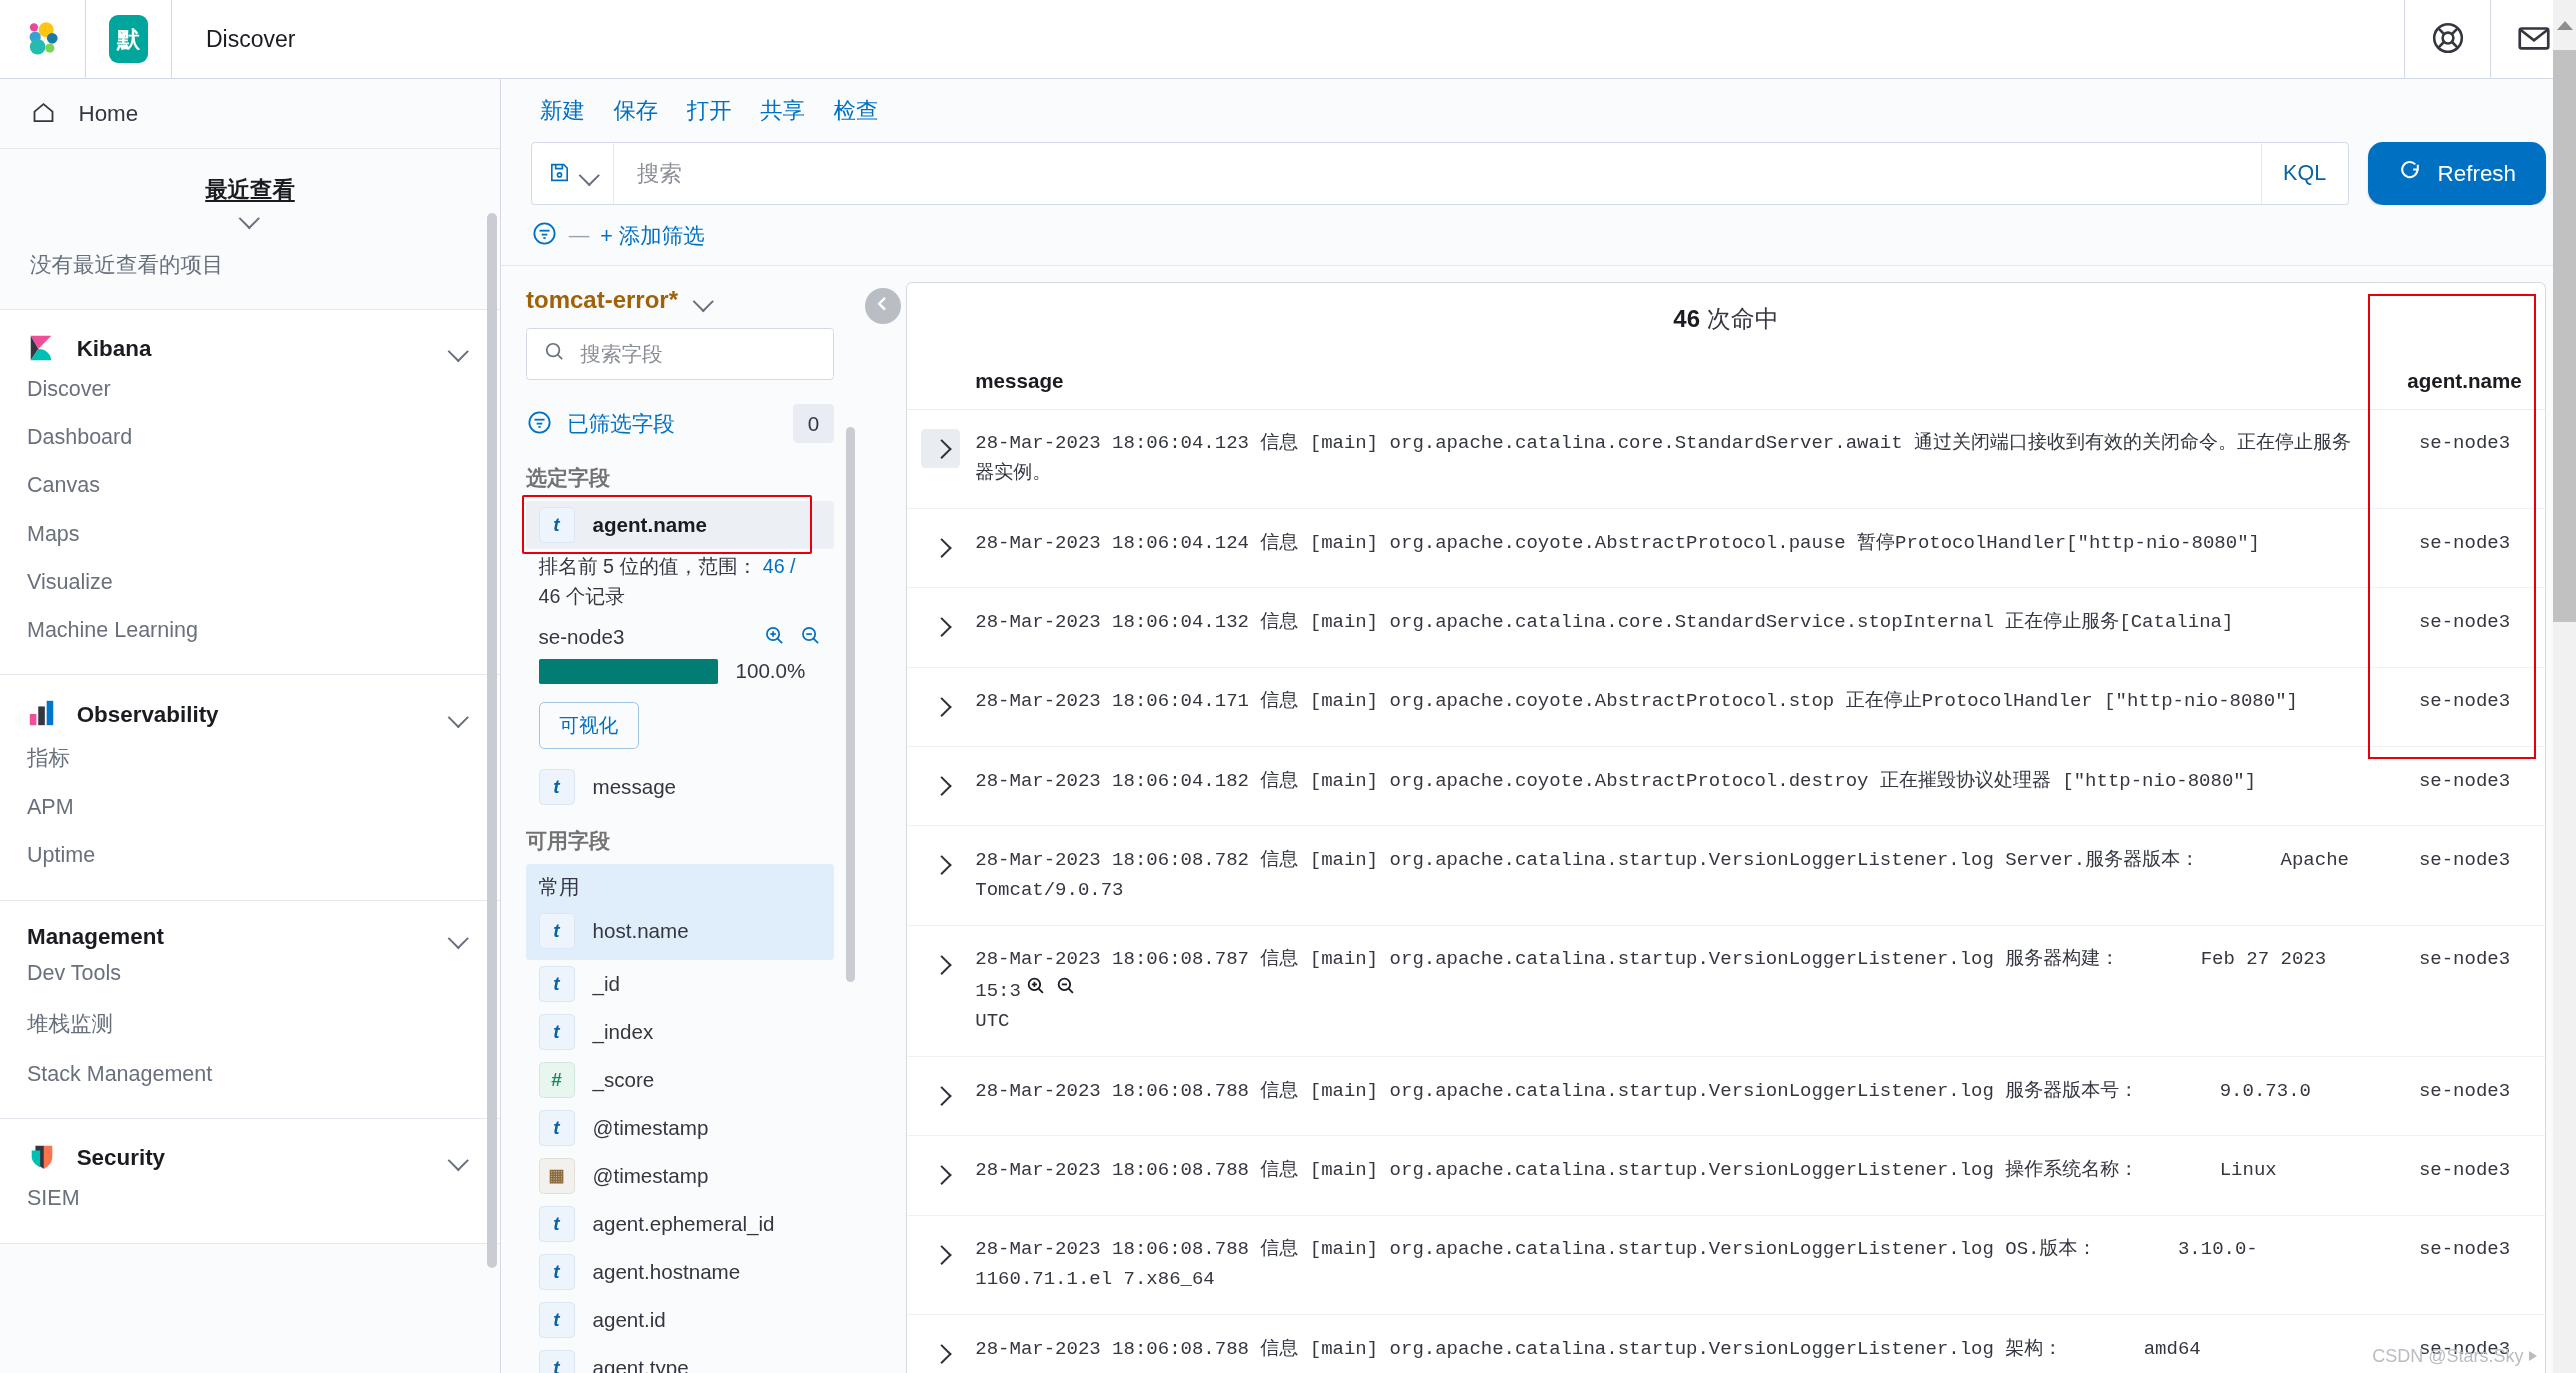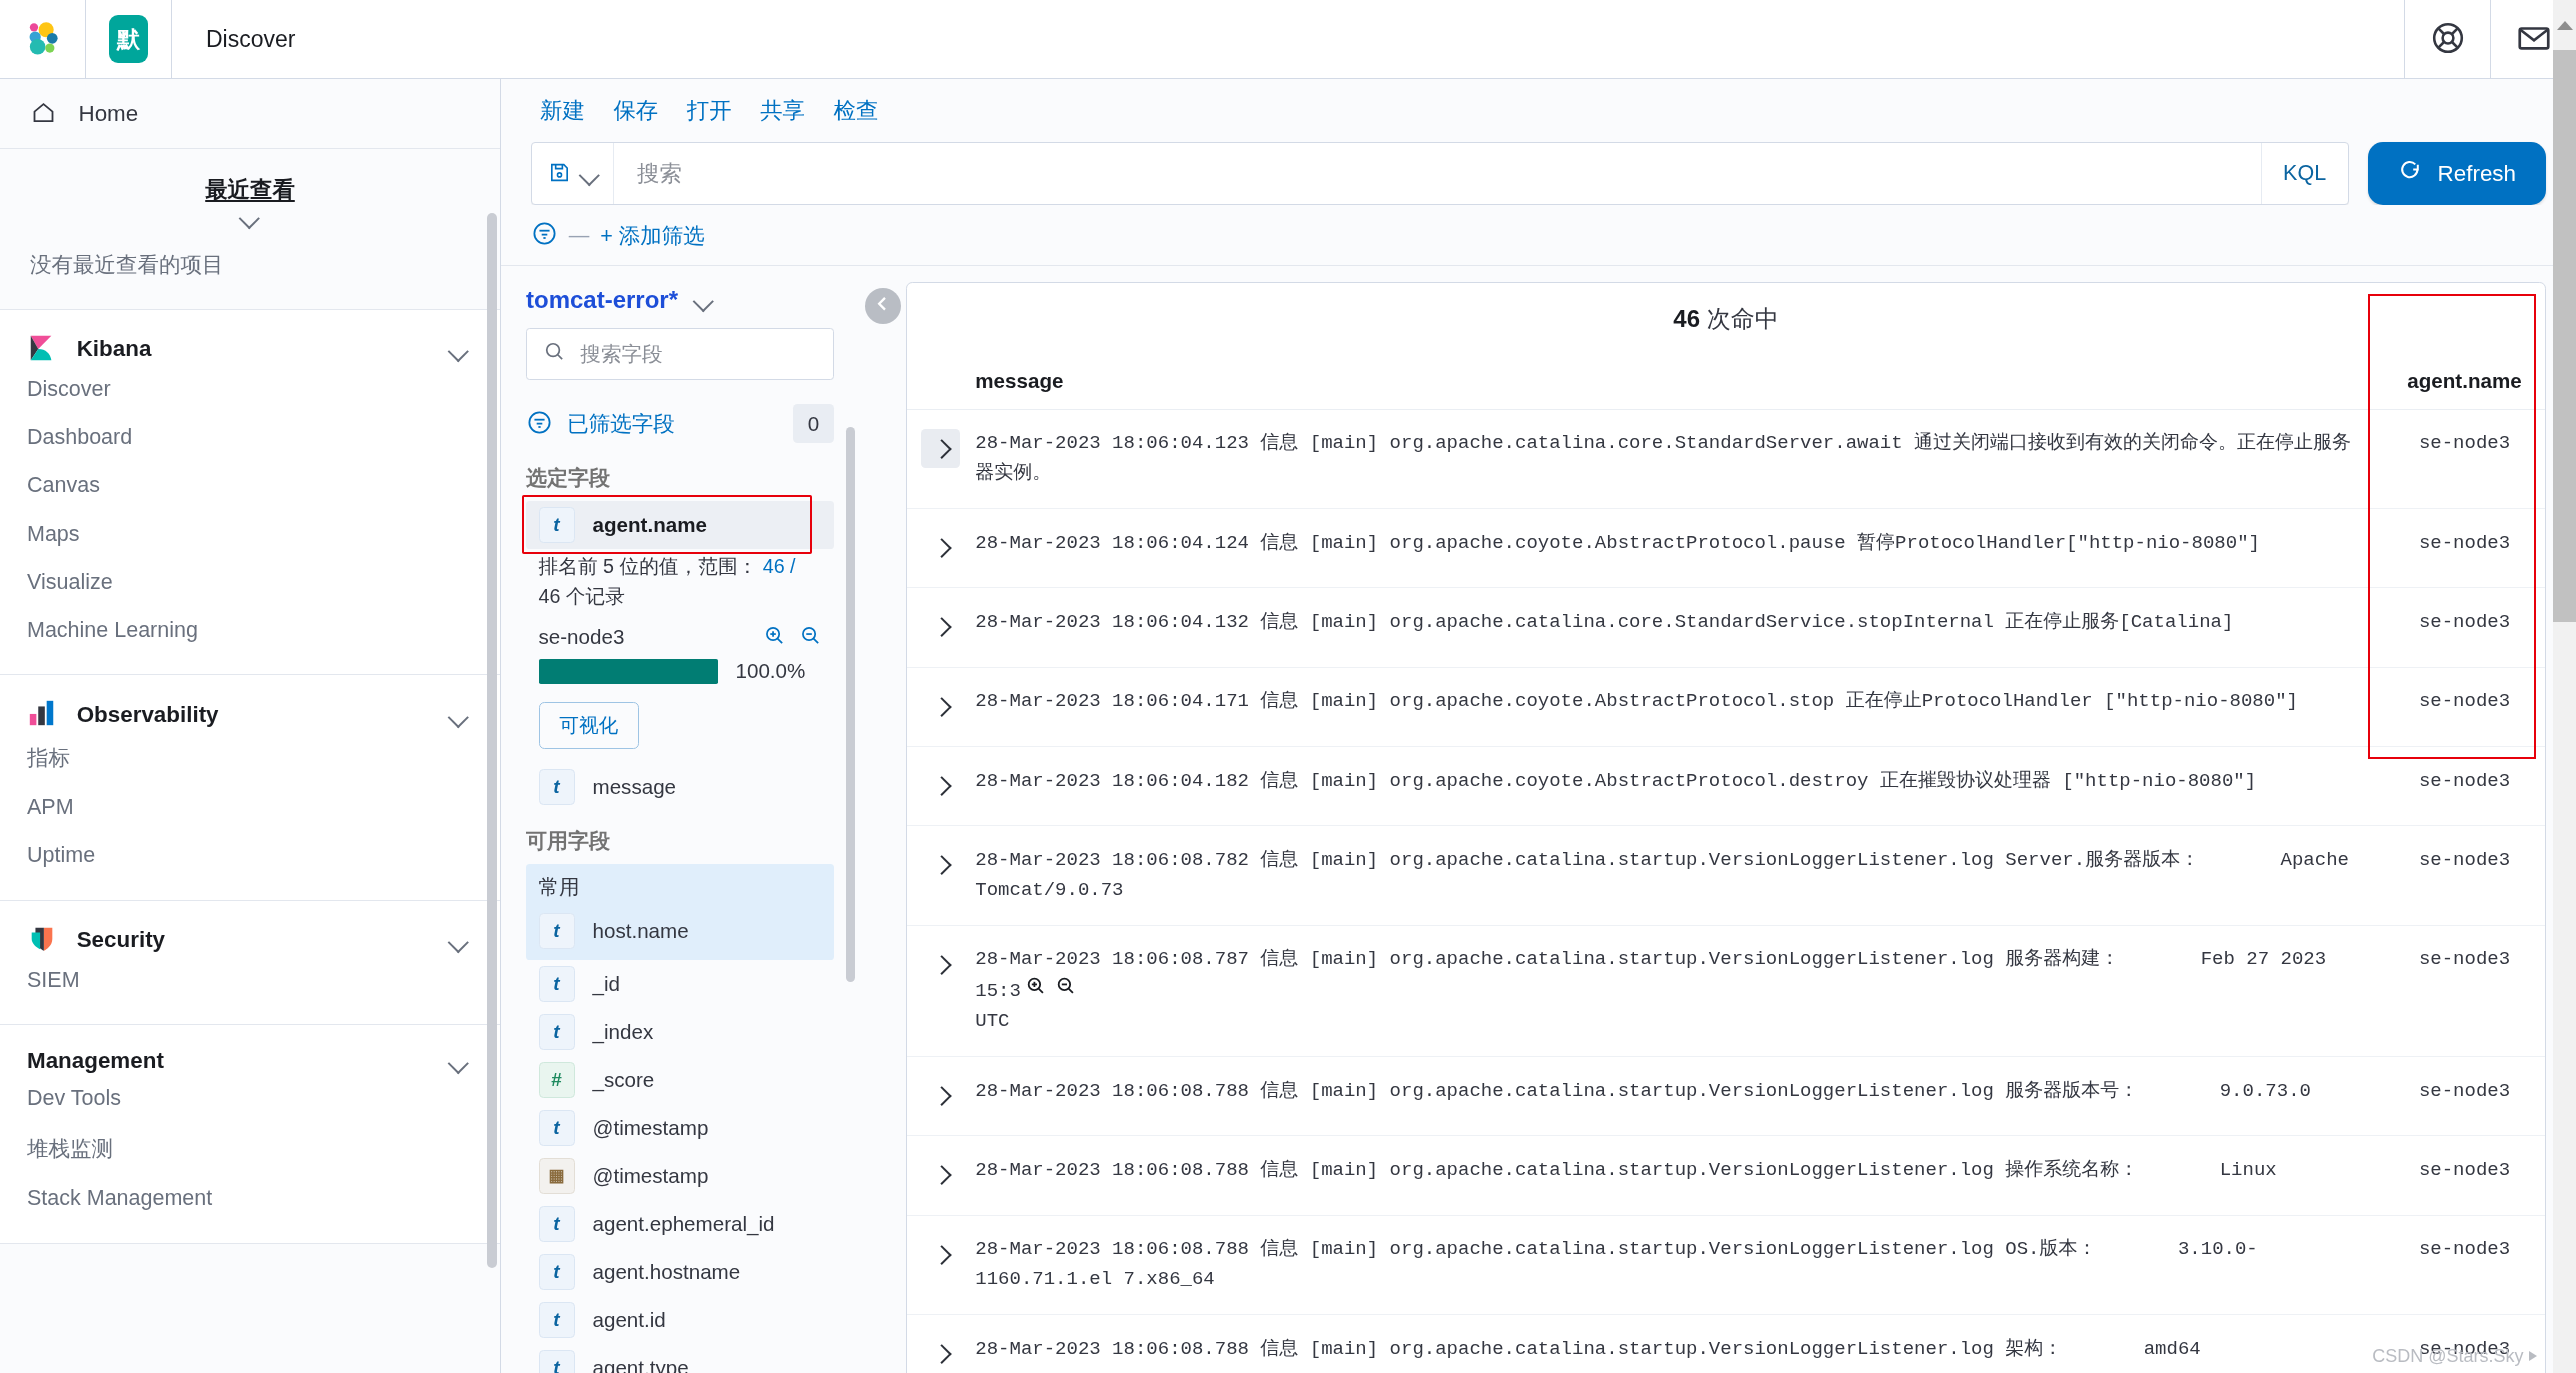--- a/index.html
+++ b/index.html
@@ -157,21 +157,21 @@
   .fields {
     width: 358px; min-width: 358px;
     padding: 19.7px 0 0 0;
     background: #fafbfd;
     position: relative;
     overflow: hidden;
   }
   .fields-inner { padding: 0 25px 0 25px; }
   .index-pattern {
     display: flex; align-items: center; gap: 14.3px;
-    font-size: 24px; font-weight: 700; color: #1d4ed8;
+    font-size: 24px; font-weight: 700; color: #a16207;
     margin-bottom: 14.3px;
   }
   .field-search {
     height: 52px; background: #fff; border: 0.9px solid #d3dae6; border-radius: 3.6px;
     display: flex; align-items: center; gap: 14.3px; padding: 0 16px;
     font-size: 20.6px; color: #8b8f97;
   }
   .filtered-row {
     display: flex; align-items: center; gap: 14.3px;
     margin-top: 19.7px; height: 48px;
@@ -402,41 +402,41 @@
           <span class="nav-group-title">Observability</span>
           <span class="chev"></span>
         </div>
         <div class="nav-item">指标</div>
         <div class="nav-item">APM</div>
         <div class="nav-item">Uptime</div>
       </div>
 
       <div class="nav-group">
         <div class="nav-group-head">
+          <span class="nav-group-title">Management</span>
+          <span class="chev"></span>
+        </div>
+        <div class="nav-item">Dev Tools</div>
+        <div class="nav-item">堆栈监测</div>
+        <div class="nav-item">Stack Management</div>
+      </div>
+
+      <div class="nav-group">
+        <div class="nav-group-head">
           <span>
             <svg width="30" height="30" viewBox="0 0 32 32">
               <path d="M9 4 H27 V16 C27 23 21 27 18 28.6 V4 Z" fill="#fa744e"></path>
               <path d="M9 4 H18 V28.6 C15 27 9 23 9 16 Z" fill="#343741"></path>
               <path d="M5 9 H14 V27 C10 25 5 21 5 16 Z" fill="#00bfb3"></path>
             </svg>
           </span>
           <span class="nav-group-title">Security</span>
           <span class="chev"></span>
         </div>
         <div class="nav-item">SIEM</div>
-      </div>
-
-      <div class="nav-group">
-        <div class="nav-group-head">
-          <span class="nav-group-title">Management</span>
-          <span class="chev"></span>
-        </div>
-        <div class="nav-item">Dev Tools</div>
-        <div class="nav-item">堆栈监测</div>
-        <div class="nav-item">Stack Management</div>
       </div>
 
       <div class="nav-scrollbar"></div>
     </div>
 
     <div class="main">
 
       <div class="topmenu">
         <span class="topmenu-item">新建</span>
         <span class="topmenu-item">保存</span>

